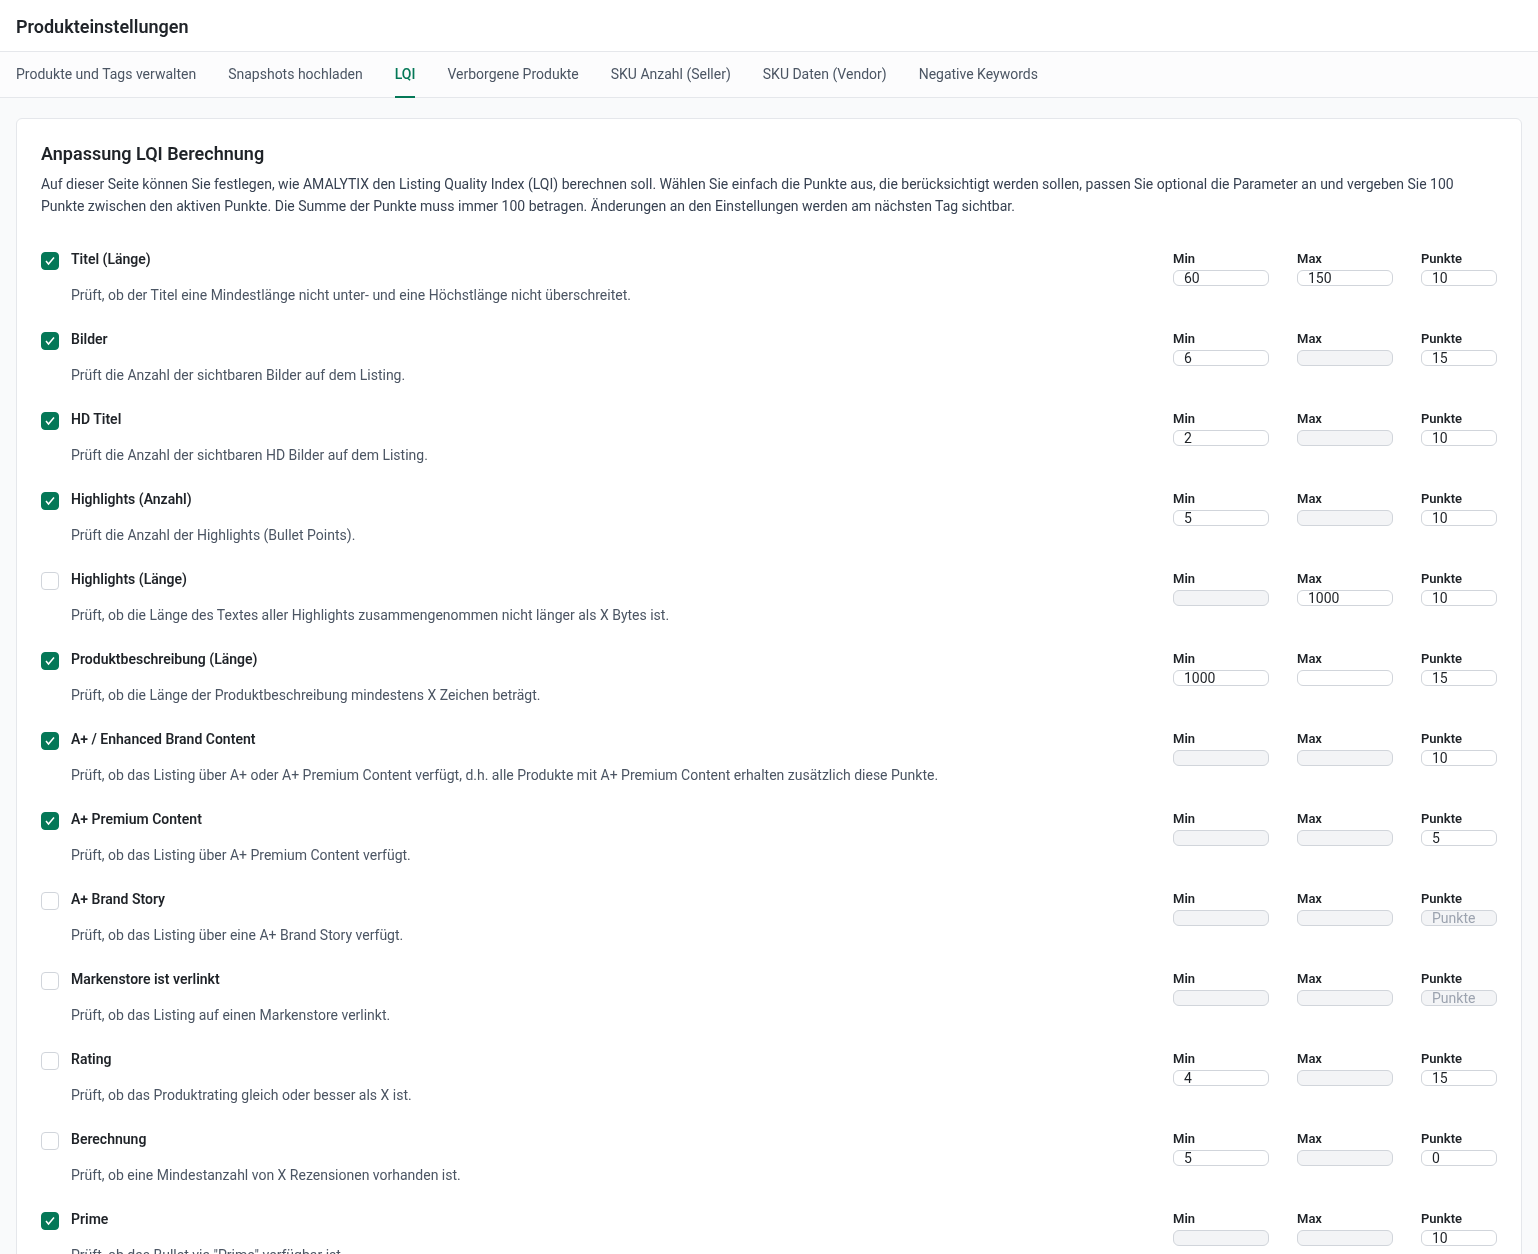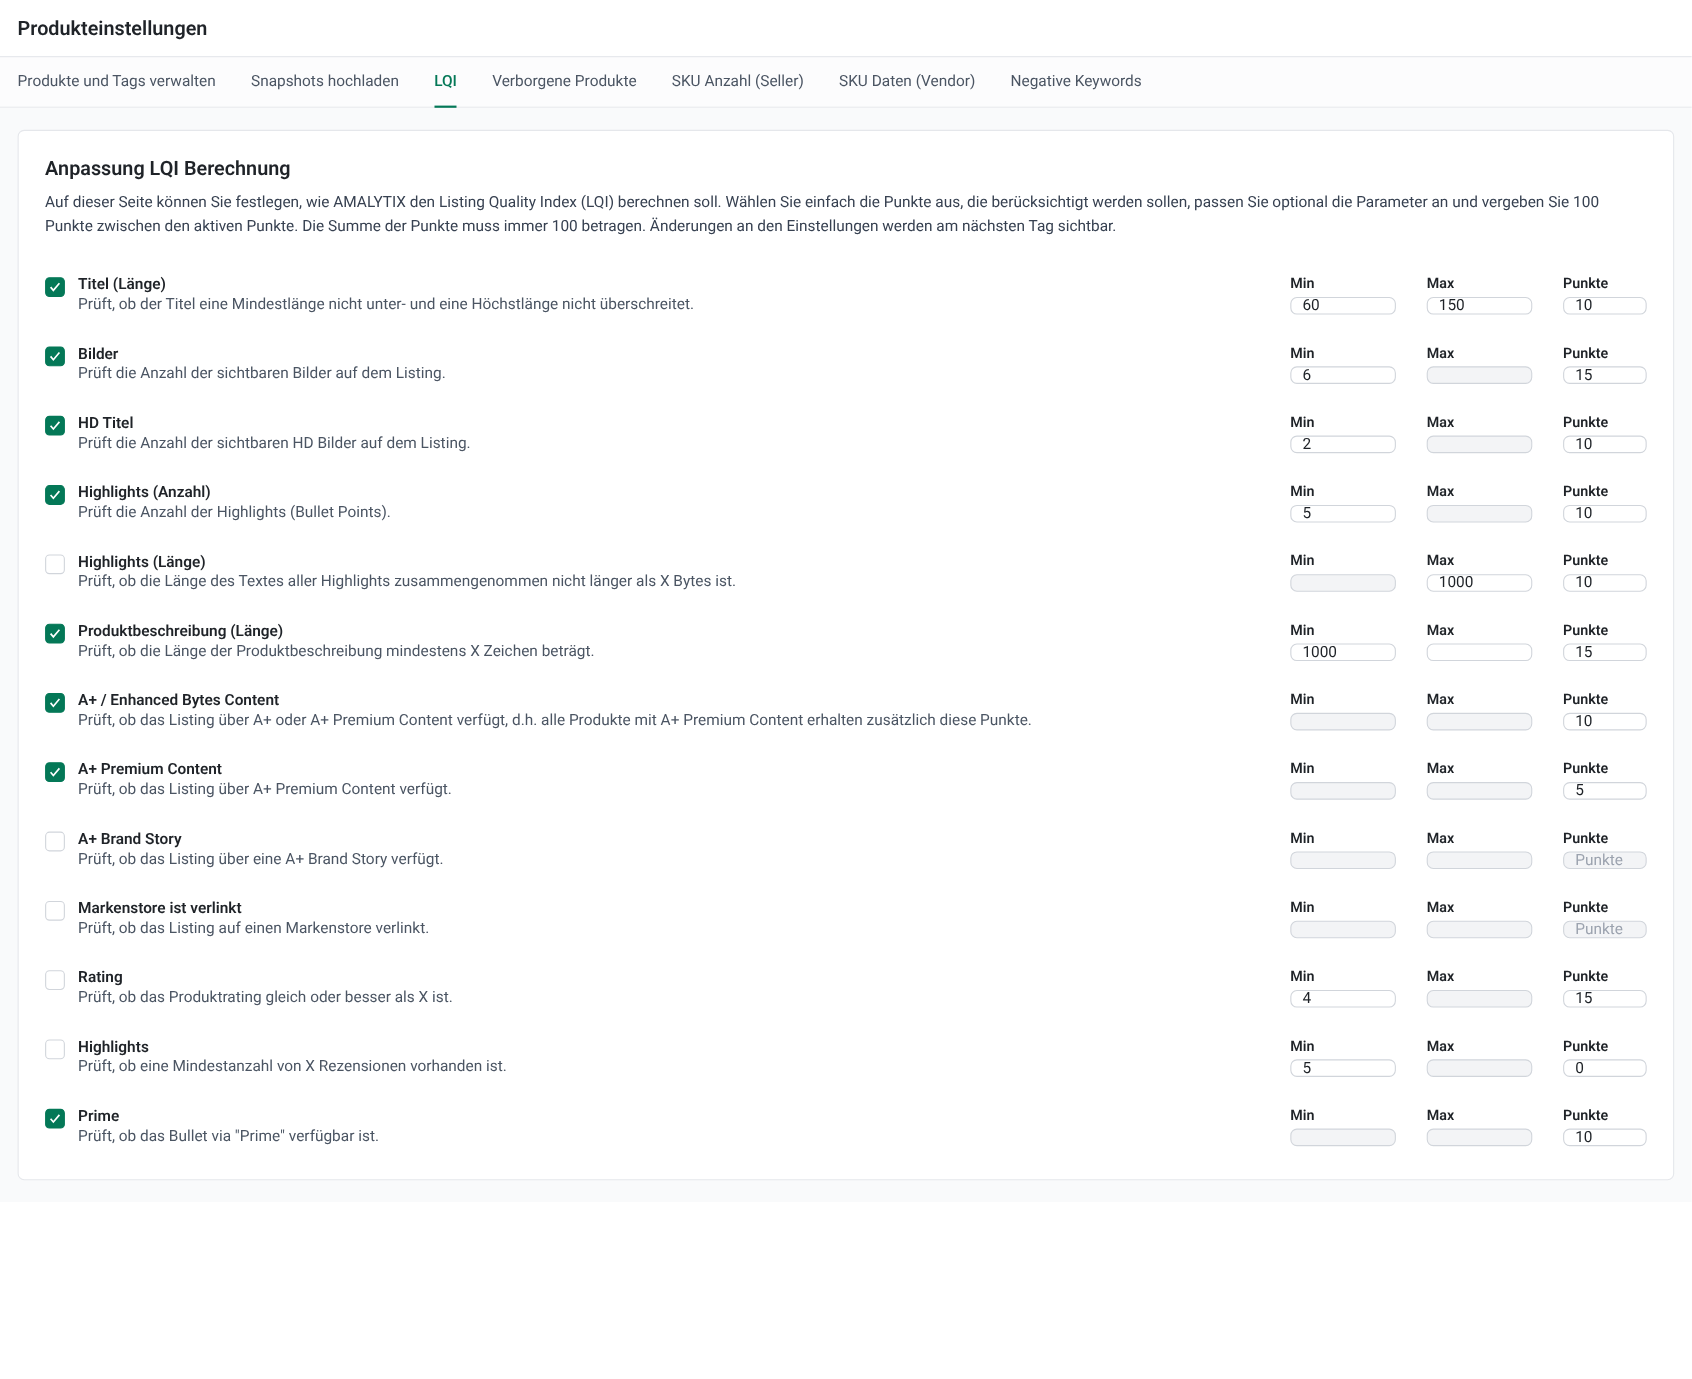--- a/index.html
+++ b/index.html
@@ -102,21 +102,21 @@
     display: none;
     width: 12px;
     height: 12px;
     stroke: #fff;
     stroke-width: 3;
     fill: none;
   }
   .row-texts {
     display: flex;
     flex-direction: column;
-    gap: 2px;
+    gap: 20px;
   }
   .row-title {
     font-weight: 600;
     font-size: 14px;
     color: #1f2328;
   }
   .row-desc {
     font-size: 14px;
     color: #4b5563;
   }
@@ -337,21 +337,21 @@
             </div>
           </div>
           <div class="row">
             <div class="row-left">
               <div class="checkbox checked">
                 <svg viewBox="0 0 24 24">
                   <polyline points="4 12 9 18 20 5"></polyline>
                 </svg>
               </div>
               <div class="row-texts">
-                <div class="row-title">A+ / Enhanced Bytes Content</div>
+                <div class="row-title">A+ / Enhanced Brand Content</div>
                 <div class="row-desc">Prüft, ob das Listing über A+ oder A+ Premium Content verfügt, d.h. alle Produkte mit A+ Premium Content erhalten zusätzlich diese Punkte.</div>
               </div>
             </div>
             <div class="row-right">
               <div class="field">
                 <div class="field-label">Min</div>
                 <input type="text" disabled="" style="">
               </div>
               <div class="field">
                 <div class="field-label">Max</div>
@@ -456,21 +456,21 @@
               <div class="field punkte">
                 <div class="field-label">Punkte</div>
                 <input type="text" value="15" style="">
               </div>
             </div>
           </div>
           <div class="row">
             <div class="row-left">
               <div class="checkbox"></div>
               <div class="row-texts">
-                <div class="row-title">Highlights</div>
+                <div class="row-title">Berechnung</div>
                 <div class="row-desc">Prüft, ob eine Mindestanzahl von X Rezensionen vorhanden ist.</div>
               </div>
             </div>
             <div class="row-right">
               <div class="field">
                 <div class="field-label">Min</div>
                 <input type="text" value="5" style="">
               </div>
               <div class="field">
                 <div class="field-label">Max</div>

